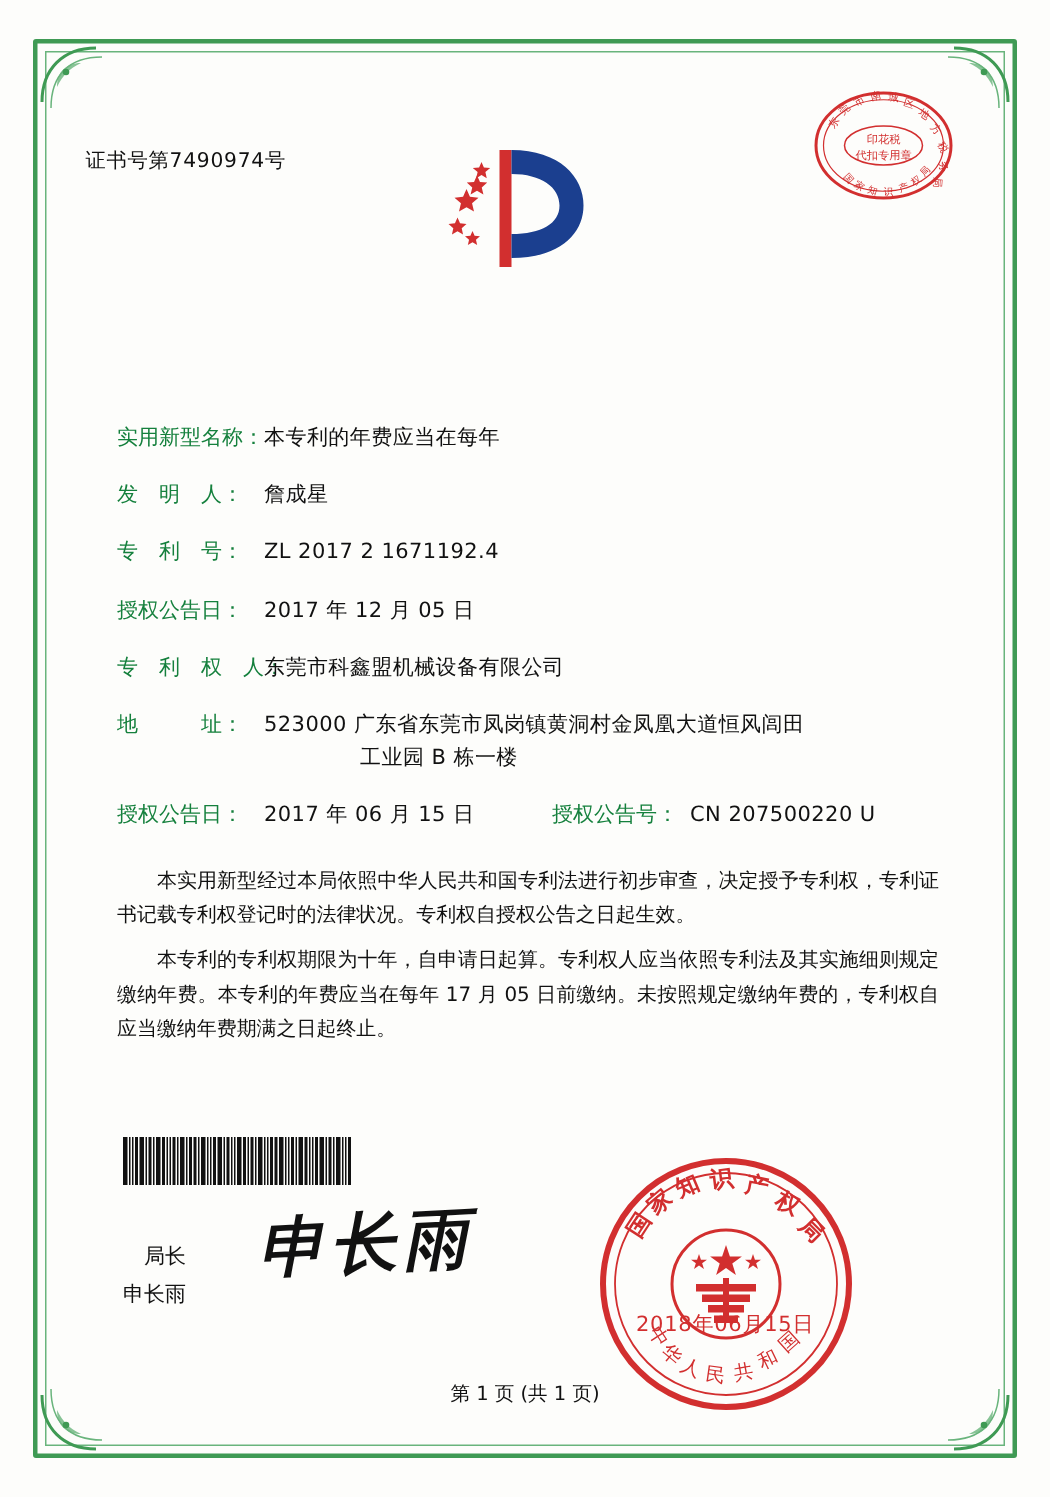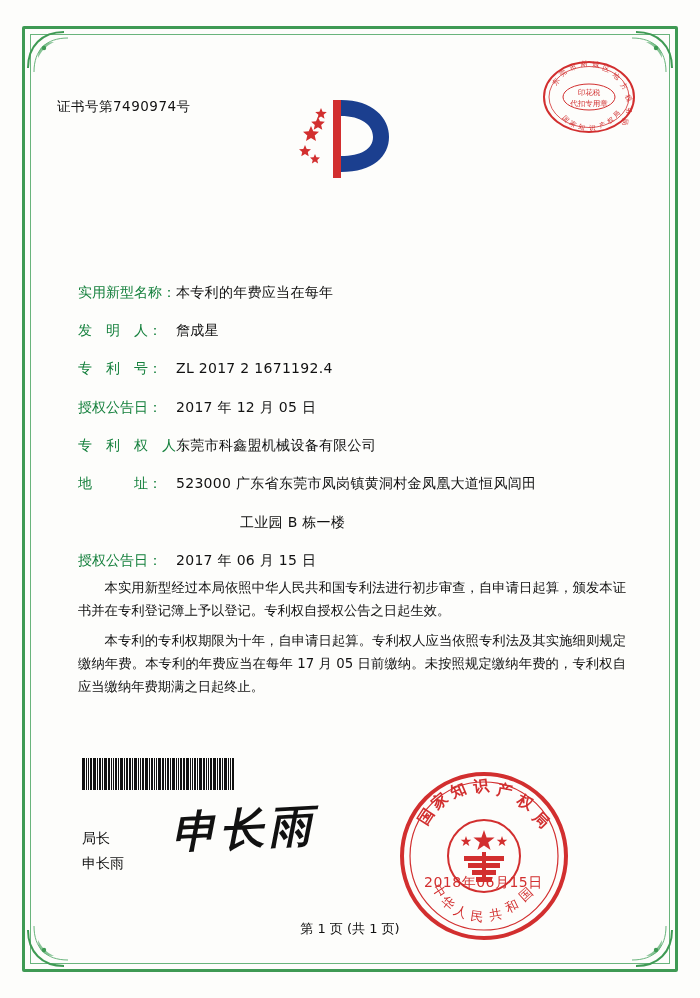--- a/index.html
+++ b/index.html
@@ -112,21 +112,21 @@
     white-space: pre;
   }
   .field-value {
     flex: 1;
     color: #111;
     letter-spacing: 0.3px;
   }
   .field-value .second-line {
     display: block;
     margin-left: 64px;
-    margin-top: 17px;
+    margin-top: 0;
   }
   .field-row.two-col {
     margin-bottom: 12px;
   }
   .col-right {
     flex: 0 0 270px;
     display: flex;
   }
   .col-right .field-label {
     width: 92px;
@@ -167,20 +167,21 @@
   }
 
   
   .sig-label {
     position: absolute;
     left: 82px;
     top: 826px;
     font-size: 14px;
     line-height: 1.8;
     color: #111;
+    text-align: right;
   }
   .sig-hand {
     position: absolute;
     left: 172px;
     top: 800px;
     font-size: 44px;
     font-family: "DejaVu Serif", "Liberation Serif", serif;
     font-weight: bold;
     font-style: italic;
     color: #111;
@@ -336,26 +337,30 @@
       <div class="field-label">地　　　址：</div>
       <div class="field-value">
         <span>523000  广东省东莞市凤岗镇黄洞村金凤凰大道恒风闾田</span>
         <span class="second-line">工业园 B 栋一楼</span>
       </div>
     </div>
 
     <div class="field-row two-col">
       <div class="field-label">授权公告日：</div>
       <div class="field-value">2017 年 06 月 15 日</div>
+      <div class="col-right">
+        <div class="field-label">授权公告号：</div>
+        <div class="field-value">CN 207500220 U</div>
+      </div>
     </div>
 
   </div>
 
   <div class="body-text">
-    <p>本实用新型经过本局依照中华人民共和国专利法进行初步审查，自申请日起算，颁发本证书并在专利登记簿上予以登记。专利权自授权公告之日起生效。</p>
+    <p>本实用新型经过本局依照中华人民共和国专利法进行初步审查，决定授予专利权，专利证书记载专利权登记时的法律状况。专利权自授权公告之日起生效。</p>
     <p>本专利的专利权期限为十年，自申请日起算。专利权人应当依照专利法及其实施细则规定缴纳年费。本专利的年费应当在每年 17 月 05 日前缴纳。未按照规定缴纳年费的，专利权自应当缴纳年费期满之日起终止。</p>
   </div>
 
   <div class="barcode">
       <i style="width: 3px;"></i>
       <i style="width: 1px;"></i>
       <i style="width: 1px;"></i>
       <i style="width: 2px;"></i>
       <i style="width: 3px;"></i>
       <i style="width: 1px;"></i>

